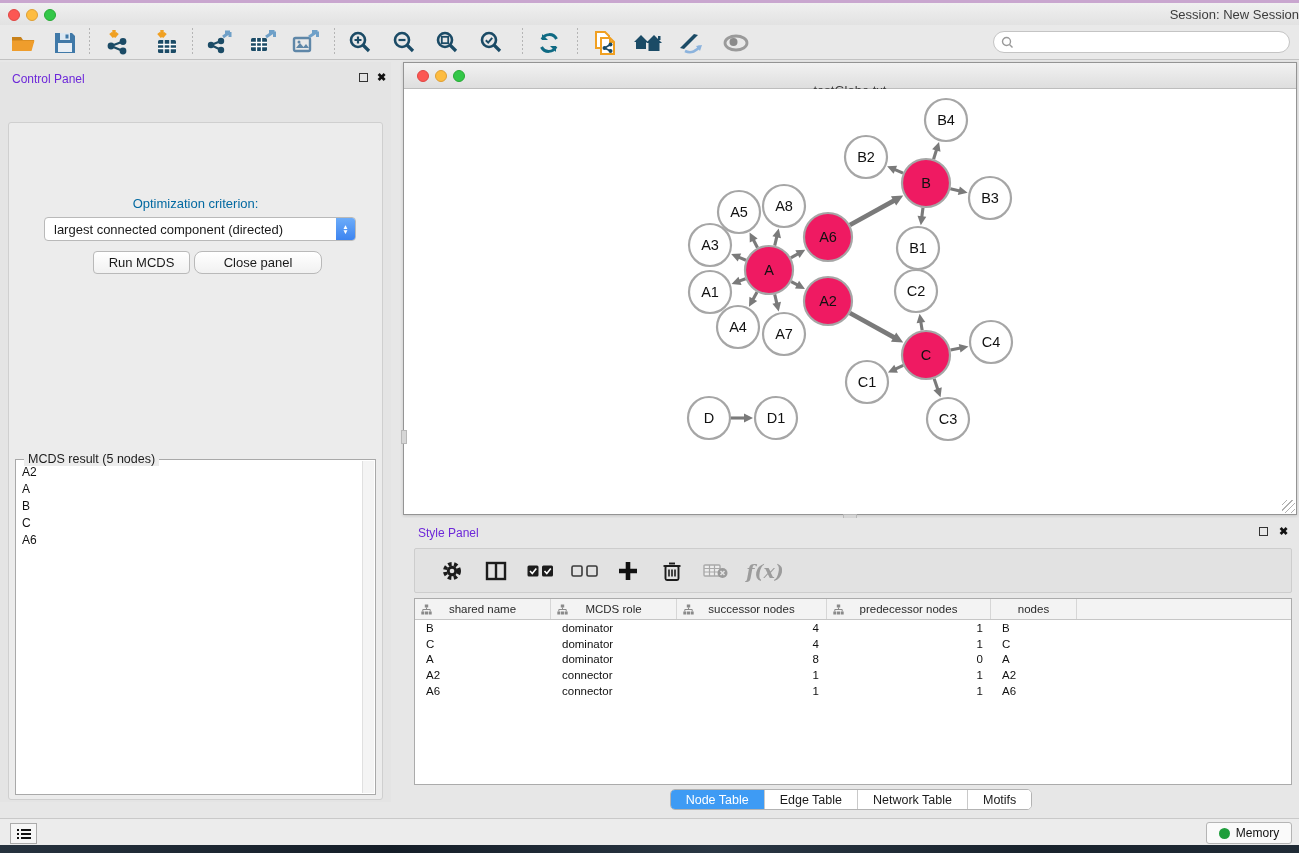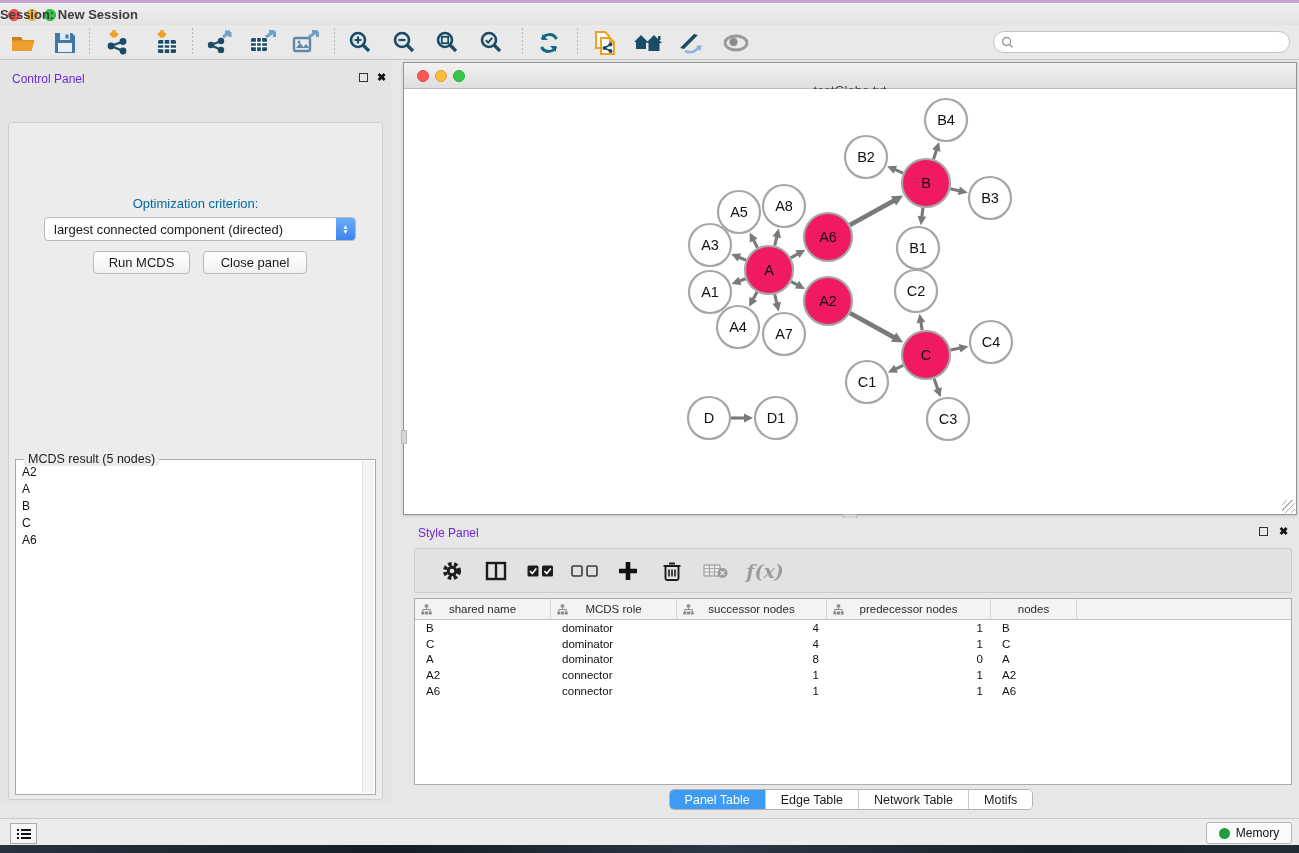--- a/index.html
+++ b/index.html
@@ -12,22 +12,22 @@
   .abs { position:absolute; }
 
   
   .desktop-top { left:0; top:0; width:1299px; height:3px; background:#c9a6cf; }
   .desktop-bottom { left:0; top:845px; width:1299px; height:8px;
     background:linear-gradient(90deg,#26323e,#141d27 30%,#2a3744 55%,#18222c 80%,#202b36); }
 
   
   .titlebar { left:0; top:3px; width:1299px; height:22px;
     background:linear-gradient(#f0f0f0,#e2e2e2); }
-  .titlebar .title { position:absolute; left:0; right:0; top:4px; text-align:left;
-    font-size:13px; color:#3c3c3c;font-weight:bold; }
+  .titlebar .title { position:absolute; left:0; right:0; top:4px; text-align:right;
+    font-size:13px; color:#3c3c3c; }
   .tl { position:absolute; width:12px; height:12px; border-radius:50%; top:6px; }
   .tl.red    { background:#fc5753; border:1px solid #df4744; }
   .tl.yellow { background:#fdbc40; border:1px solid #de9f34; }
   .tl.green  { background:#33c748; border:1px solid #27aa35; }
 
   
   .toolbar { left:0; top:25px; width:1299px; height:35px; background:#e9e9e9;
     border-bottom:1px solid #c2c2c2; }
   .tbi { position:absolute; top:3px; width:30px; height:30px; display:flex;
     align-items:center; justify-content:center; }
@@ -282,21 +282,21 @@
     <div class="cp-body">
       <div class="opt-label">Optimization criterion:</div>
       <div class="dropdown">
         <span class="dd-text">largest connected component (directed)</span>
         <span class="dd-step">
             <span>▲</span>
             <span>▼</span>
           </span>
       </div>
       <div class="btn" style="left:84px; top:128px; width:97px;">Run MCDS</div>
-      <div class="btn" style="left:194px; top:128px; width:104px;">Close panel</div>
+      <div class="btn" style="left:185px; top:128px; width:128px;border-radius:8px;">Close panel</div>
       <div class="groupbox">
         <div class="groupbox-legend">MCDS result (5 nodes)</div>
         <div class="result-list">
             <div class="result-item">A2</div>
             <div class="result-item">A</div>
             <div class="result-item">B</div>
             <div class="result-item">C</div>
             <div class="result-item">A6</div>
           </div>
         <div class="v-scroll"></div>
@@ -619,21 +619,21 @@
             <div class="td" style="width: 126px; text-align: left; padding: 0px 0px 0px 11px;">connector</div>
             <div class="td" style="width: 150px; text-align: right; padding: 0px 8px 0px 0px;">1</div>
             <div class="td" style="width: 164px; text-align: right; padding: 0px 8px 0px 0px;">1</div>
             <div class="td" style="width: 86px; text-align: left; padding: 0px 0px 0px 11px;">A6</div>
           </div>
         </div>
     </div>
 
     <div class="tp-tabs-wrap">
       <div class="segcontrol">
-          <div class="seg sel">Panel Table</div>
+          <div class="seg sel">Node Table</div>
           <div class="seg">Edge Table</div>
           <div class="seg">Network Table</div>
           <div class="seg">Motifs</div>
         </div>
     </div>
   </div>
 
   <div class="abs statusbar">
     <div class="listbtn">
       <span class="listglyph">

